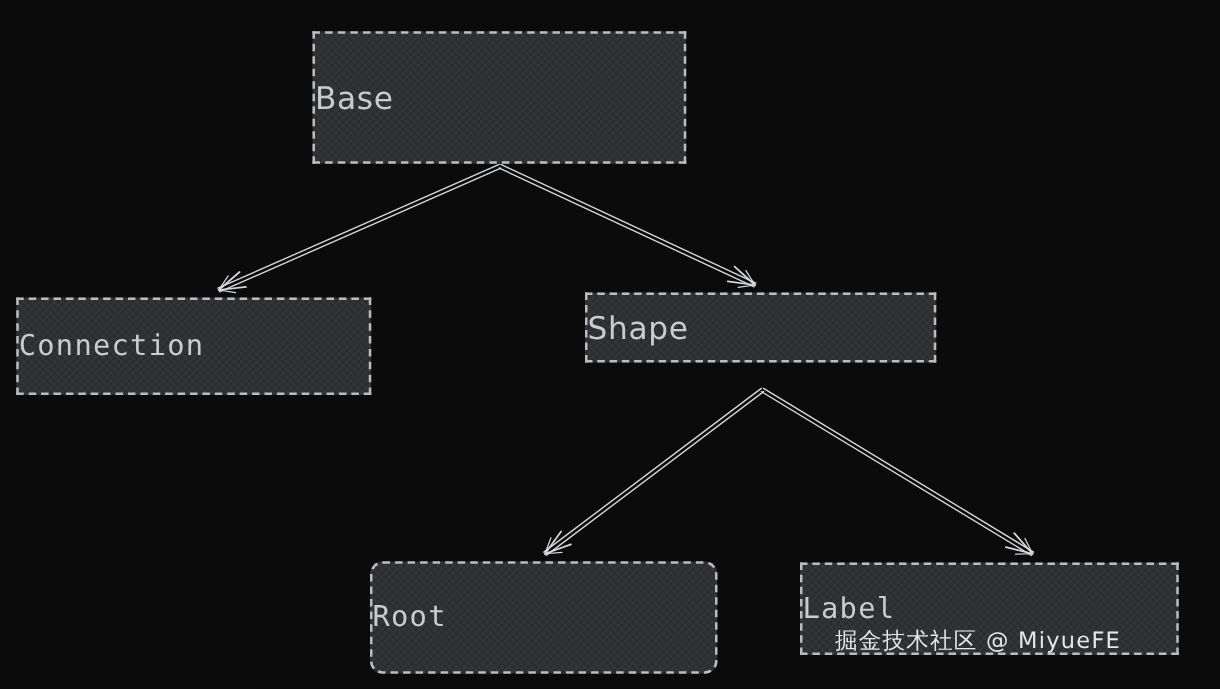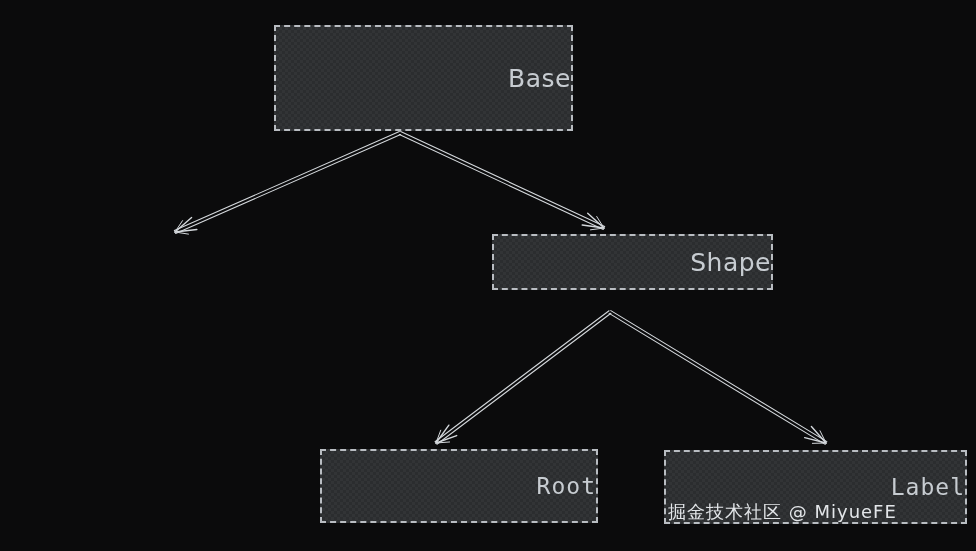--- a/index.html
+++ b/index.html
@@ -22,22 +22,21 @@
     box-sizing: border-box;
     border: 2px dashed #b9bdc2;
     background-color: #2b2d2f;
     background-image:
       linear-gradient(45deg, rgba(255,255,255,0.035) 25%, transparent 25%, transparent 75%, rgba(255,255,255,0.035) 75%),
       linear-gradient(45deg, rgba(255,255,255,0.035) 25%, transparent 25%, transparent 75%, rgba(255,255,255,0.035) 75%);
     background-size: 6px 6px;
     background-position: 0 0, 3px 3px;
     display: flex;
     align-items: center;
-    justify-content: flex-end;
-    margin-left: 24px;
+    justify-content: flex-start;
   }
   .node-label {
     color: #c7ccd1;
     font-size: 24px;
     letter-spacing: 0.5px;
     line-height: 1;
     user-select: none;
     white-space: nowrap;
   }
   .node-label.mono {
@@ -109,26 +108,29 @@
           <line x1="819.9980817502" y1="430.75146631948473" x2="826" y2="443" stroke="#d4d8dc" stroke-width="1" stroke-linecap="round"></line>
           <line x1="812.3642039452563" y1="443.33862361618554" x2="826" y2="443" stroke="#d4d8dc" stroke-width="1" stroke-linecap="round"></line>
         </g>
       </g>
   </svg>
 
   <div class="node" style="left: 250px; top: 25px; width: 299px; height: 106px;">
     <span class="node-label sans">Base</span>
   </div>
 
+  <div class="node" style="left: 13px; top: 238px; width: 284px; height: 78px;">
+    <span class="node-label mono">Connection</span>
+  </div>
 
   <div class="node" style="left: 468px; top: 234px; width: 281px; height: 56px;">
     <span class="node-label sans">Shape</span>
   </div>
 
-  <div class="node" style="left: 296px; top: 449px; width: 278px; height: 74px;">
+  <div class="node" style="left: 296px; top: 449px; width: 278px; height: 90px; border-radius: 10px;">
     <span class="node-label mono">Root</span>
   </div>
 
   <div class="node" style="left: 640px; top: 450px; width: 303px; height: 74px;">
     <span class="node-label mono">Label</span>
   </div>
 
   <div id="watermark">掘金技术社区 @ MiyueFE</div>
 
 </div>

